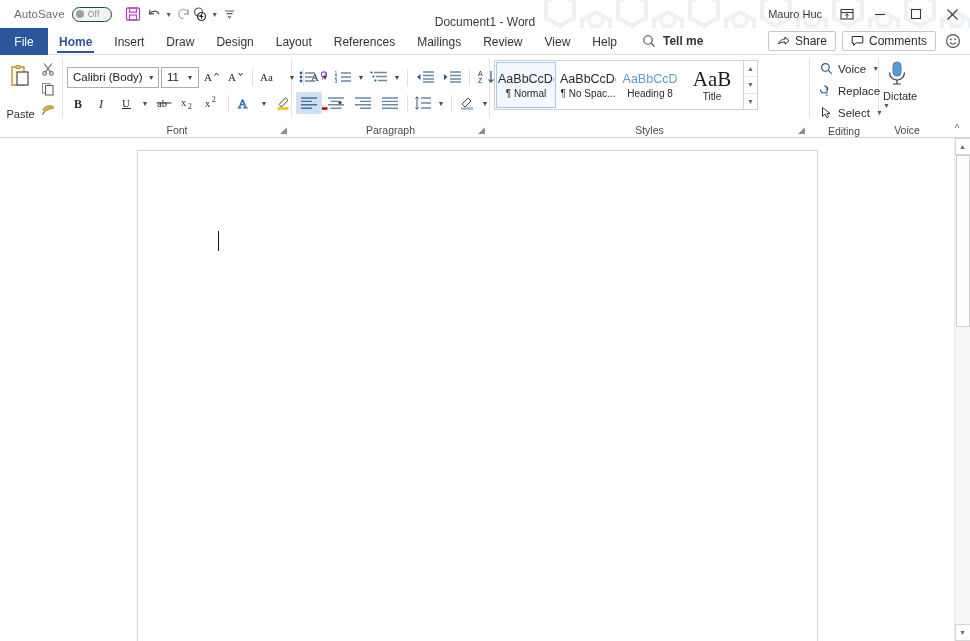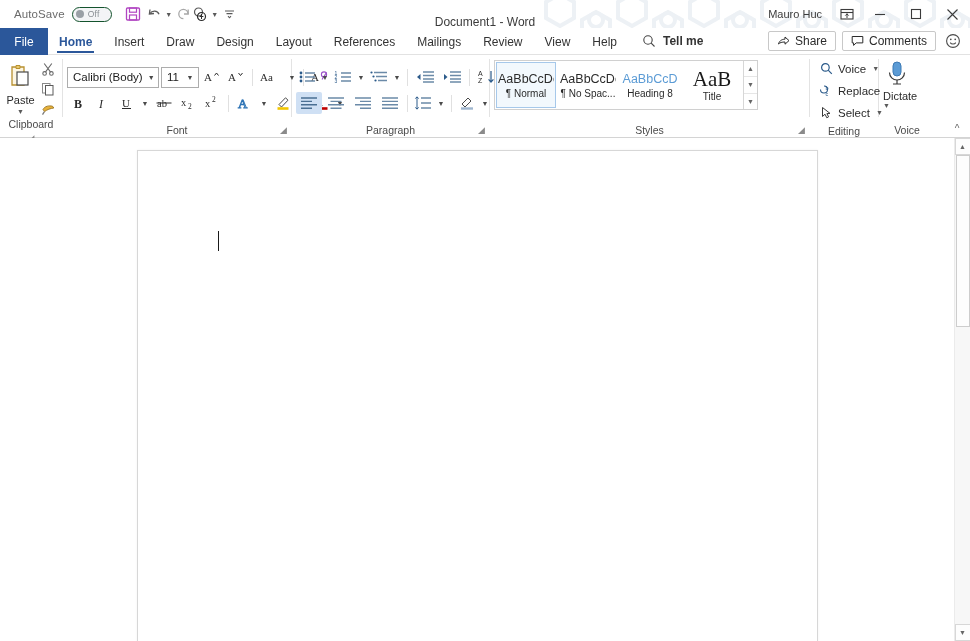--- a/index.html
+++ b/index.html
@@ -96,21 +96,21 @@
     display: flex; align-items: center; justify-content: center; gap: 4px;
     position: relative;
     flex-direction: column;
   }
   .rgroup-sep { width: 1px; background: #e3e3e3; margin: 4px 0 20px 0; }
   .dialog-launcher { font-size: 9px; color: #8a8a8a; line-height: 1; }
 
   
   .paste-btn {
     width: 44px; display: flex; flex-direction: column; align-items: center;
-    gap: 3px; padding-top: 2px;
+    gap: 17px; padding-top: 2px;
   }
   .paste-label { font-size: 11px; color: #2b2b2b; }
   .paste-caret { font-size: 7px; color: #5a5a5a; line-height: 6px; }
   .clip-small { display: flex; flex-direction: column; gap: 1px; padding-left: 1px; }
   .clip-small-btn { width: 20px; height: 19px; display: flex; align-items: center; justify-content: center; }
 
   
   .font-rows { display: flex; flex-direction: column; gap: 4px; }
   .font-row { display: flex; align-items: center; gap: 2px; }
   .combo {

